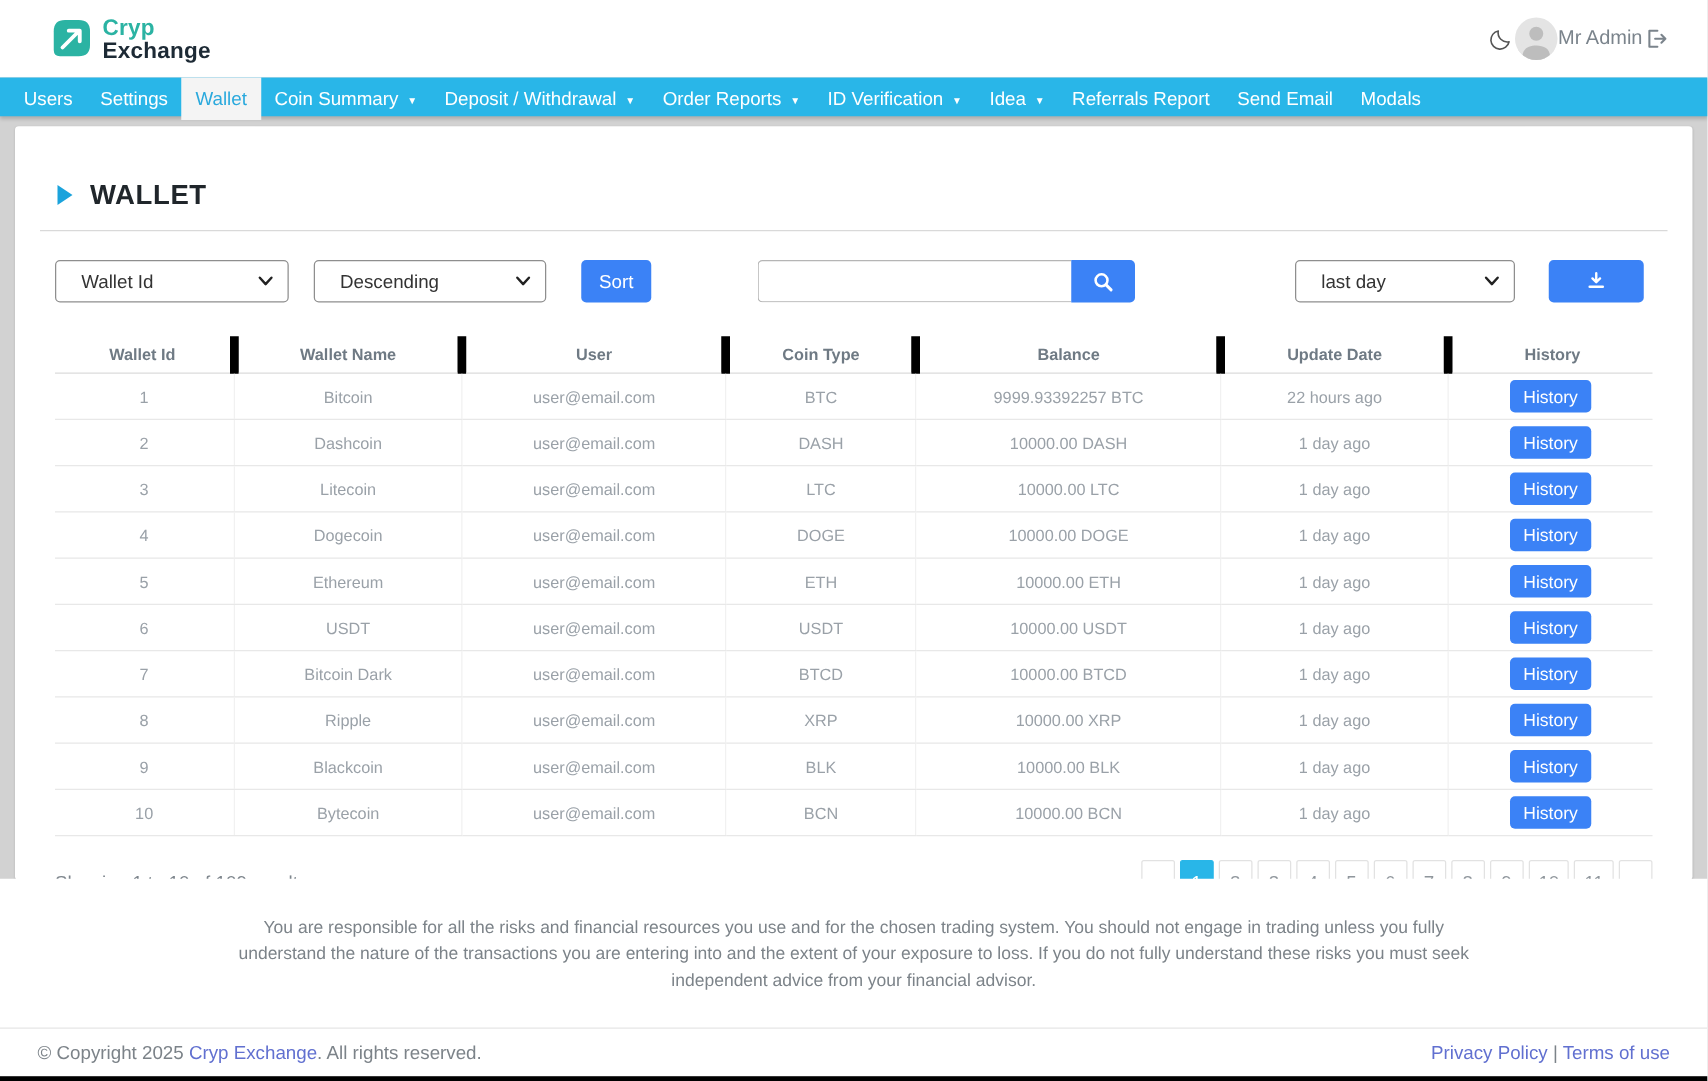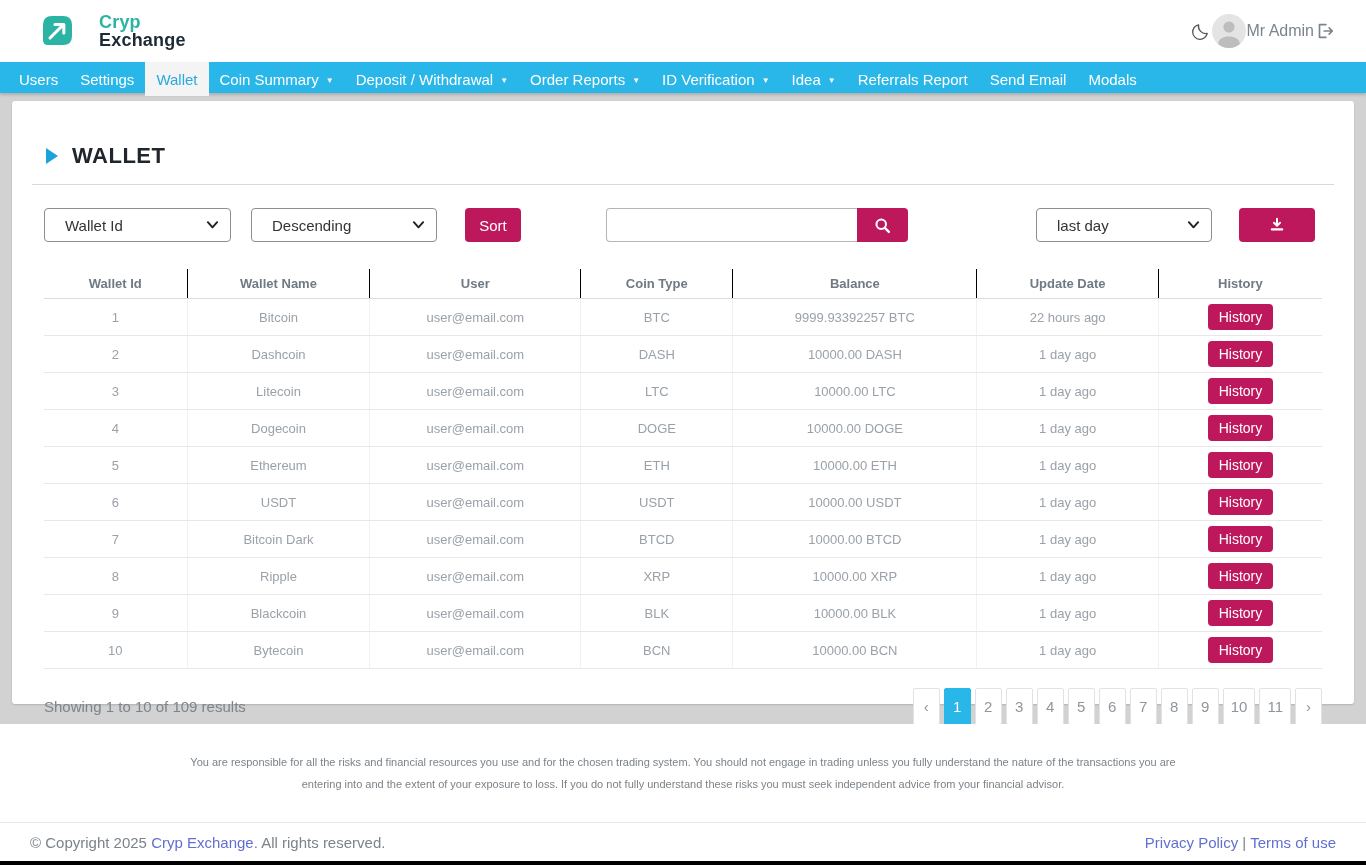--- a/index.html
+++ b/index.html
@@ -5,21 +5,21 @@
   * { margin:0; padding:0; box-sizing:border-box; }
   html,body { width:1366px; height:865px; overflow:hidden; }
   body {
     font-family:"Liberation Sans", sans-serif;
     background:#d2d2d2;
     color:#333;
     position:relative;
   }
   
   .topbar { height:62px; background:#fff; display:flex; align-items:center; justify-content:space-between; padding:0 30px 0 38px; }
-  .brand { display:flex; align-items:center; gap:23px;justify-content:space-between; }
+  .brand { display:flex; align-items:center; gap:6px;justify-content:space-between; }
   .brand-mark { width:38px; height:38px; }
   .brand-text { line-height:1.0; font-weight:700; font-size:18px; letter-spacing:.2px; }
   .brand-line1 { color:#2bb3a3; }
   .brand-line2 { color:#1d2a35; }
   .top-right { display:flex; align-items:center; }
   .moon { width:22px; height:22px; cursor:pointer; }
   .avatar { width:34px; height:34px; border-radius:50%; background:#e4e4e4; overflow:hidden; cursor:pointer; }
   .admin-name { font-size:16px; color:#7b848c; }
   .logout { width:22px; height:22px; cursor:pointer; }
 
@@ -42,33 +42,33 @@
   select {
     appearance:none; -webkit-appearance:none;
     height:34px; border:1px solid #8e8e8e; border-radius:4px;
     background:#fff; font-size:15px; color:#333;
     padding:0 34px 0 20px; font-family:"Liberation Sans", sans-serif;
     width:100%;
   }
   .select-wrap .chev { position:absolute; right:12px; top:10px; pointer-events:none; }
   .sel-field { width:187px; }
   .sel-order { width:186px; margin-left:20px; }
-  .btn { background:#be185d; color:#fff; border:none; border-radius:4px; font-size:15px; font-family:"Liberation Sans", sans-serif; cursor:pointer; }
+  .btn { background:#3b82f6; color:#fff; border:none; border-radius:4px; font-size:15px; font-family:"Liberation Sans", sans-serif; cursor:pointer; }
   .btn-sort { width:56px; height:34px; margin-left:28px; }
   .search-group { display:flex; margin-left:85px; }
   .search-input { width:251px; height:34px; border:1px solid #b5b5b5; border-right:none; border-radius:4px 0 0 4px; padding:0 10px; font-size:15px; font-family:"Liberation Sans", sans-serif; outline:none; }
   .btn-search { width:51px; height:34px; border-radius:0 4px 4px 0; display:flex; align-items:center; justify-content:center; }
   .sel-period { width:176px; margin-left:128px; }
   .btn-download { width:76px; height:34px; margin-left:27px; display:flex; align-items:center; justify-content:center; }
 
   
   table.wallet { width:100%; border-collapse:collapse; margin-top:27px; }
   table.wallet th {
     font-size:13px; font-weight:700; color:#6f7a84; text-align:center;
-    padding:7px 6px; border-bottom:1px solid #dcdcdc; border-left:1px solid #000000;
+    padding:7px 6px; border-bottom:1px solid #dcdcdc; border-left:7px solid #000000;
   }
   table.wallet th:first-child { border-left:none; }
   table.wallet td {
     font-size:13px; color:#9aa1a8; text-align:center;
     padding:5px 6px; height:31px; border-bottom:1px solid #e8e8e8; border-left:1px solid #f1f1f1;
   }
   table.wallet td:first-child { border-left:none; }
   .col-id{width:11.2%}.col-name{width:14.3%}.col-user{width:16.5%}.col-coin{width:11.9%}.col-bal{width:19.1%}.col-date{width:14.2%}.col-hist{width:12.8%}
   .btn-history { padding:5px 11px; font-size:14px; border-radius:4px; }
 
@@ -78,21 +78,21 @@
   .pages { display:flex; gap:4px; }
   .page-btn {
     min-width:27px; height:37px; border:1px solid #e2e2e2; border-radius:2px; background:#fff;
     color:#8f969c; font-size:15px; display:flex; align-items:center; justify-content:center;
     padding:0 7px; cursor:pointer;
   }
   .page-btn.active { background:#29b6e8; border-color:#29b6e8; color:#fff; }
 
   
   .footer { position:absolute; left:0; right:0; bottom:4px; background:#fff; }
-  .disclaimer { max-width:1010px; margin:0 auto; padding:28px 10px 27px; font-size:11px; line-height:21.5px; color:#7c8389; text-align:center; }
+  .disclaimer { max-width:1010px; margin:0 auto; padding:28px 10px 27px; font-size:14px; line-height:21.5px; color:#7c8389; text-align:center; }
   .copy-row { border-top:1px solid #e6e6e6; height:39px; display:flex; align-items:center; justify-content:space-between; padding:0 30px; font-size:15px; color:#7c8389; }
   a.blue-link { color:#6170d0; text-decoration:none; cursor:pointer; }
   .black-strip { position:absolute; left:0; right:0; bottom:0; height:4px; background:#000; }
 </style>
 </head>
 <body>
 
 <header class="topbar">
   <div class="brand">
     <svg class="brand-mark" viewBox="0 0 38 38">

